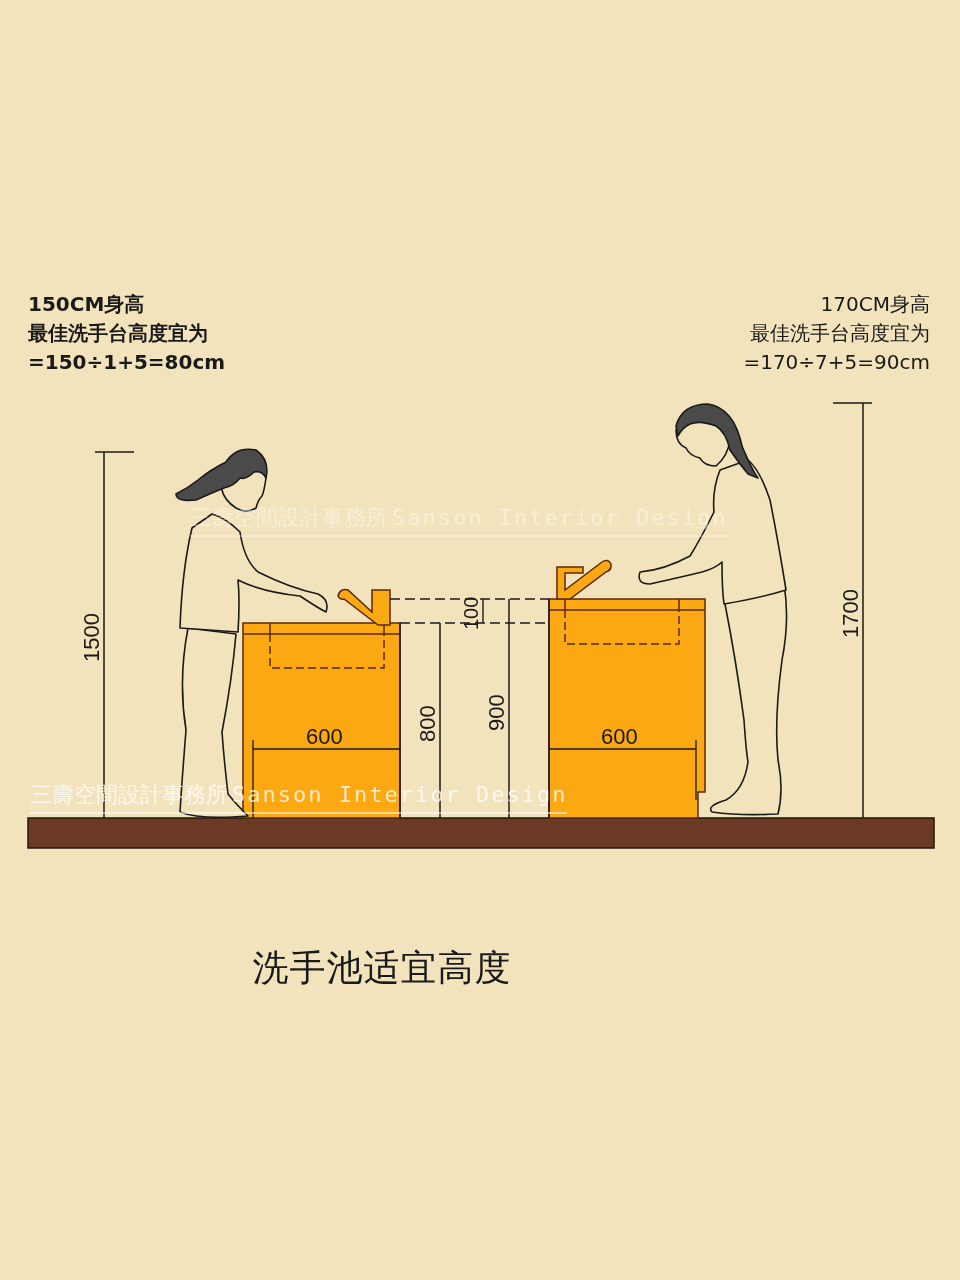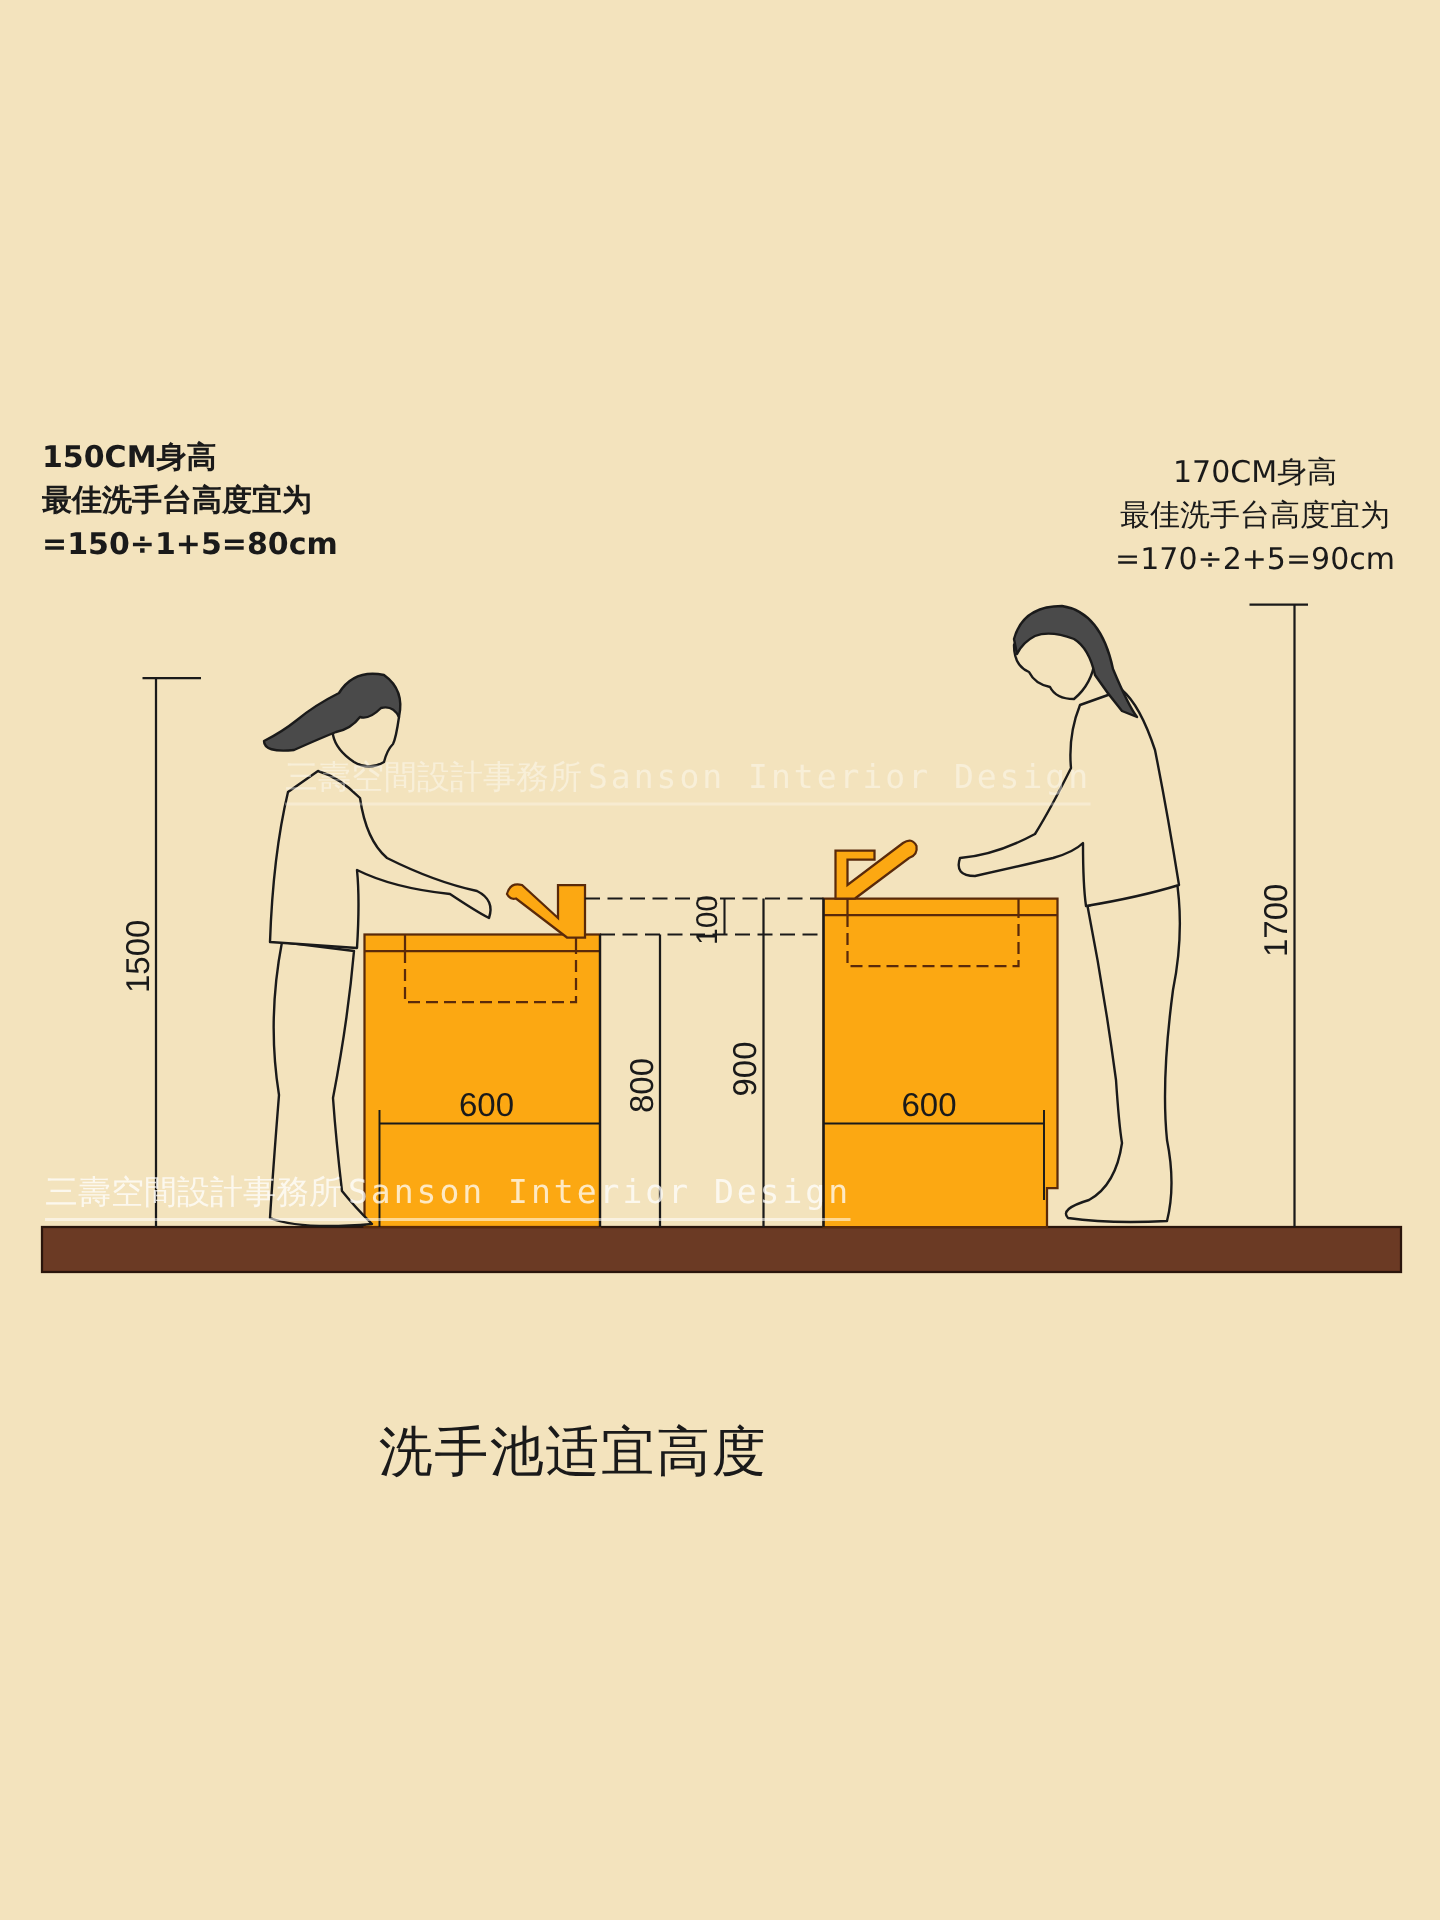--- a/index.html
+++ b/index.html
@@ -1,40 +1,40 @@
 <!DOCTYPE html>
 <html><head>
 <meta charset="utf-8">
 <style>
   html, body { margin:0; padding:0; }
   body { width:960px; height:1280px; background:#f3e3bd; position:relative; overflow:hidden; font-family:"DejaVu Sans", sans-serif; }
   .note { position:absolute; font-size:20px; line-height:29px; color:#1a1a1a; }
   .note div { white-space:nowrap; }
   .note-left { left:28px; top:290px; text-align:left;font-weight:bold; }
-  .note-right { right:30px; top:300px; text-align:center; }
+  .note-right { right:30px; top:290px; text-align:right; }
   svg.scene { position:absolute; left:0; top:0; }
   .title { position:absolute; left:0; width:764px; top:944px; text-align:center; font-size:36px; color:#1a1a1a; letter-spacing:1px; }
   .wm { position:absolute; color:rgba(255,255,255,0.75); font-size:22px; white-space:nowrap; border-bottom:2px solid rgba(255,255,255,0.55); padding-bottom:2px; }
   .wm .en { font-family:"DejaVu Sans Mono", monospace; letter-spacing:2px; margin-left:4px; }
   .wm1 { left:190px; top:503px; opacity:0.55; }
   .wm2 { left:30px; top:780px; }
 </style>
 </head>
 <body>
 
 <div class="note note-left">
   <div>150CM身高</div>
   <div>最佳洗手台高度宜为</div>
   <div>=150÷1+5=80cm</div>
 </div>
 
 <div class="note note-right">
   <div>170CM身高</div>
   <div>最佳洗手台高度宜为</div>
-  <div>=170÷2+5=90cm</div>
+  <div>=170÷7+5=90cm</div>
 </div>
 
 <svg class="scene" width="960" height="1280" viewBox="0 0 960 1280">
 
   <rect x="28" y="818" width="906" height="30" fill="#6b3a24" stroke="#2a150c" stroke-width="1.5"></rect>
 
   <g stroke="#1a1a1a" stroke-width="1.5">
     <line x1="104" y1="452" x2="104" y2="818"></line>
     <line x1="95" y1="452" x2="134" y2="452"></line>
   </g>

